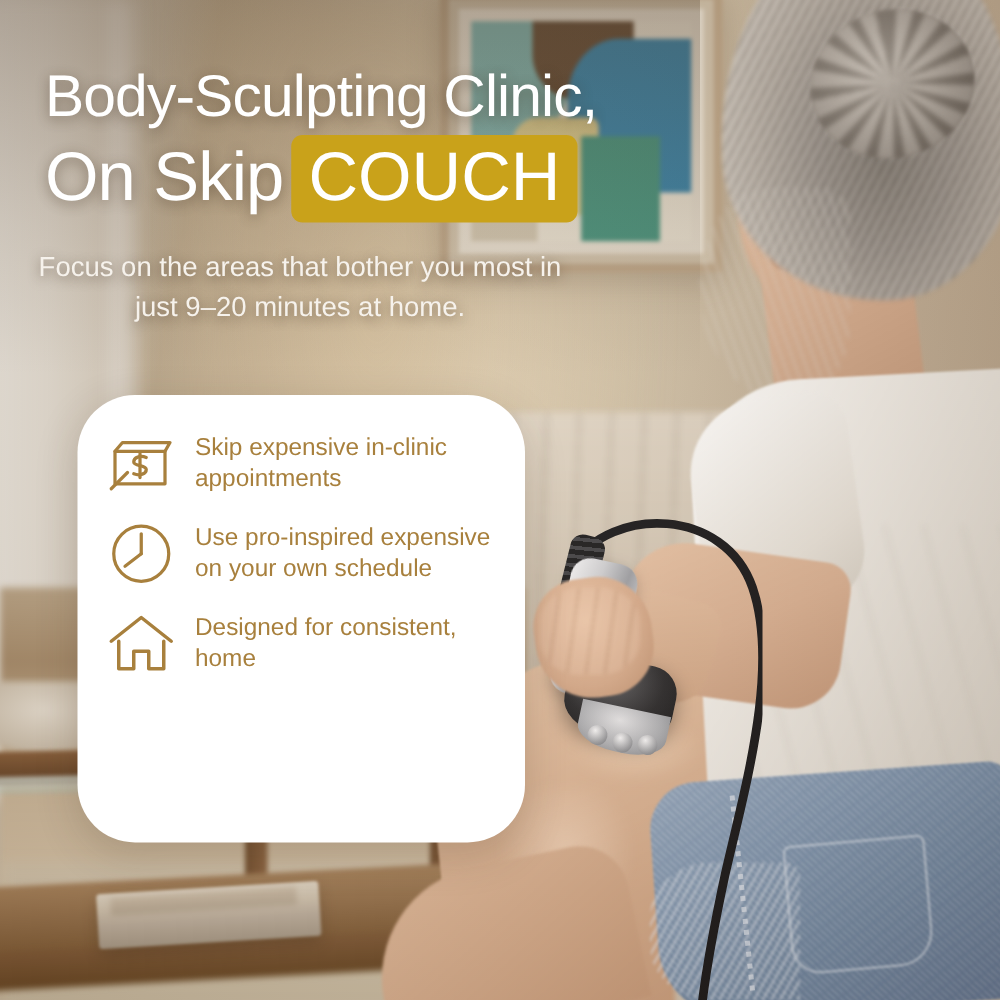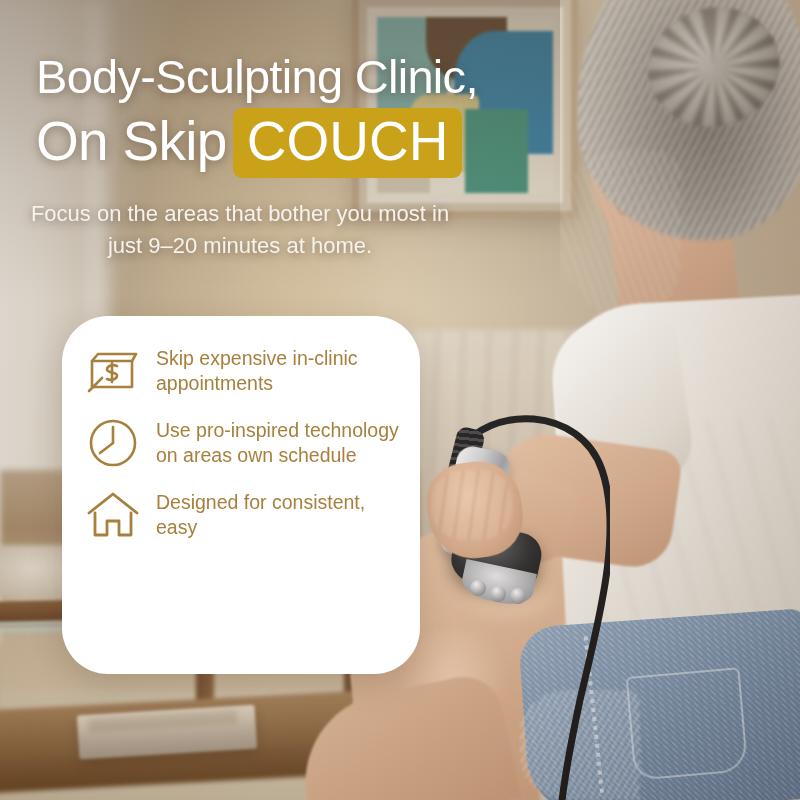--- a/index.html
+++ b/index.html
@@ -551,30 +551,30 @@
       </div>
 
       <div class="brow">
         <span class="bicon">
           <svg width="52" height="52" viewBox="0 0 52 52" fill="none" stroke="#a8803d" stroke-width="2.6" stroke-linecap="round" stroke-linejoin="round">
             <circle cx="26" cy="26" r="22"></circle>
             <path d="M26 26 L26 10"></path>
             <path d="M26 26 L13 36"></path>
           </svg>
         </span>
-        <span class="btext">Use pro-inspired technology on areas own schedule</span>
+        <span class="btext">Use pro-inspired expensive on your own schedule</span>
       </div>
 
       <div class="brow">
         <span class="bicon">
           <svg width="54" height="48" viewBox="0 0 54 48" fill="none" stroke="#a8803d" stroke-width="2.8" stroke-linecap="round" stroke-linejoin="round">
             <path d="M3 22 L27 3 L51 22"></path>
             <path d="M9 22 L9 44 L21 44 L21 30 L33 30 L33 44 L45 44 L45 22"></path>
           </svg>
         </span>
-        <span class="btext">Designed for consistent, easy</span>
+        <span class="btext">Designed for consistent, home</span>
       </div>
 
 
     </div>
   </div>
 
 </div>
 
 </body></html>

